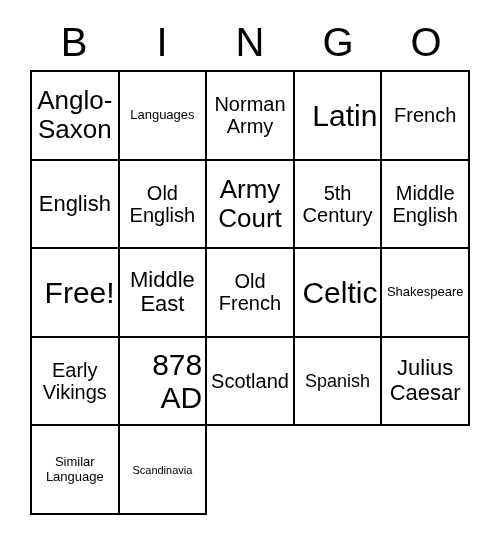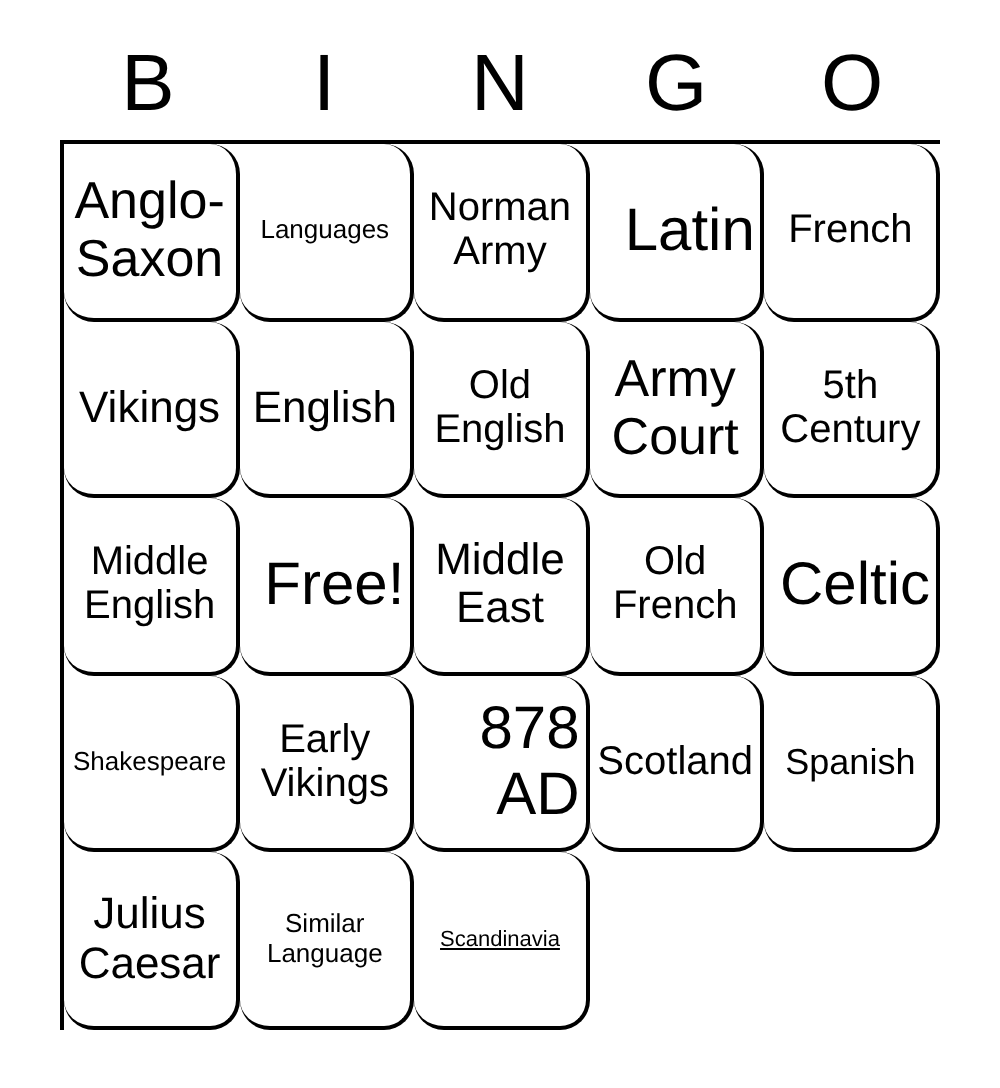--- a/index.html
+++ b/index.html
@@ -63,40 +63,39 @@
     border-right: 2px solid #000000;
     border-bottom: 2px solid #000000;
     box-sizing: border-box;
     display: flex;
     align-items: center;
     justify-content: center;
     text-align: center;
     padding: 1px 3px;
     overflow: hidden;
     background: #ffffff;
-    border-radius: 15px;
   }
 
   .cell-text {
     display: block;
     width: 100%;
     text-align: center;
     line-height: 1.12;
     word-break: break-word;
     hyphens: none;
   }
 
   
   .fs-xxl { font-size: 30px; text-align: right; }
   .fs-xl  { font-size: 26px; }
   .fs-lg  { font-size: 22px; }
   .fs-md  { font-size: 20px; }
   .fs-sm  { font-size: 18px; }
   .fs-xs  { font-size: 13px; }
-  .fs-xxs { font-size: 11px; text-decoration: underline; }
+  .fs-xxs { font-size: 11px; }
 </style>
 </head>
 <body>
 
 <div id="card">
 
   <div id="header-row">
       <div class="header-letter">B</div>
       <div class="header-letter">I</div>
       <div class="header-letter">N</div>
@@ -112,23 +111,20 @@
         <span class="cell-text fs-xs">Languages</span>
       </div>
       <div class="bingo-cell">
         <span class="cell-text fs-md">Norman Army</span>
       </div>
       <div class="bingo-cell">
         <span class="cell-text fs-xxl">Latin</span>
       </div>
       <div class="bingo-cell">
         <span class="cell-text fs-md">French</span>
-      </div>
-      <div class="bingo-cell">
-        <span class="cell-text fs-lg">Vikings</span>
       </div>
       <div class="bingo-cell">
         <span class="cell-text fs-lg">English</span>
       </div>
       <div class="bingo-cell">
         <span class="cell-text fs-md">Old English</span>
       </div>
       <div class="bingo-cell">
         <span class="cell-text fs-xl">Army Court</span>
       </div>

